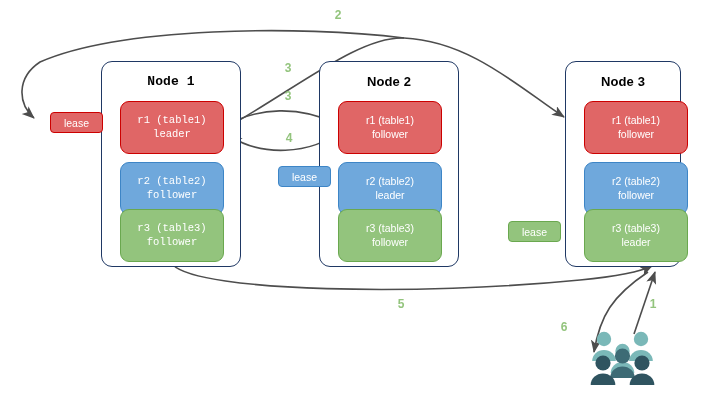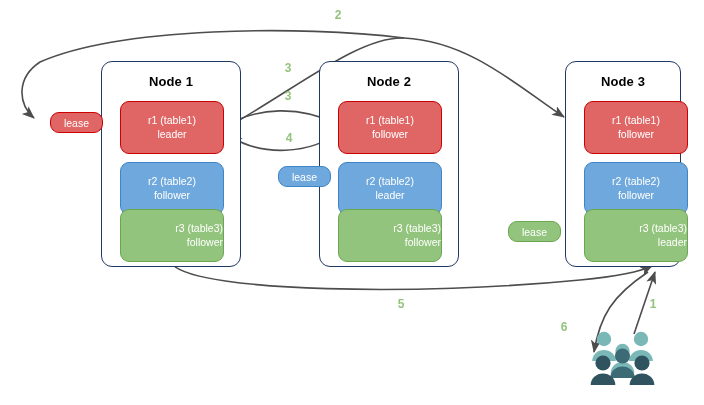--- a/index.html
+++ b/index.html
@@ -53,26 +53,26 @@
     flex-direction: column;
     align-items: center;
     justify-content: center;
     color: #ffffff;
     font-size: 10.5px;
     line-height: 13.5px;
     text-align: center;
   }
   .rep-red   { background: #e06666; border: 1.4px solid #cc0000; }
   .rep-blue  { background: #6fa8dc; border: 1.4px solid #3d85c6; }
-  .rep-green { background: #93c47d; border: 1.4px solid #6aa84f; align-items: flex-end; }
+  .rep-green { background: #93c47d; border: 1.4px solid #6aa84f; }
 
   .lease {
     position: absolute;
     box-sizing: border-box;
-    border-radius: 9px;
+    border-radius: 4px;
     display: flex;
     align-items: center;
     justify-content: center;
     color: #ffffff;
     font-size: 10.5px;
     height: 21px;
     z-index: 4;
   }
   .step-label {
     position: absolute;
@@ -107,21 +107,21 @@
 
     <path d="M 342,130 C 310,156 260,156 230,136" fill="none" stroke="#4d4d4d" stroke-width="1.6" marker-end="url(#ah)"></path>
 
     <path d="M 173,265 C 200,292 420,296 580,280 C 620,276 640,272 652,266" fill="none" stroke="#4d4d4d" stroke-width="1.6" marker-end="url(#ah)"></path>
 
     <path d="M 634,334 L 655,272" fill="none" stroke="#4d4d4d" stroke-width="1.6" marker-end="url(#ah)"></path>
 
     <path d="M 648,272 C 612,296 600,316 594,352" fill="none" stroke="#4d4d4d" stroke-width="1.6" marker-end="url(#ah)"></path>
   </svg>
 
-  <div class="node" style="left:101px; top:61px; width:140px; height:206px;">
+  <div class="node" style="left:101px; top:61px; width:140px; height:206px;font-family:Liberation Mono, monospace;">
     <div class="node-title">Node 1</div>
     <div class="replica rep-red" style="top:39px;">
       <span>r1 (table1)</span>
       <span>leader</span>
     </div>
     <div class="replica rep-blue" style="top:100px;">
       <span>r2 (table2)</span>
       <span>follower</span>
     </div>
     <div class="replica rep-green" style="top:147px;">

